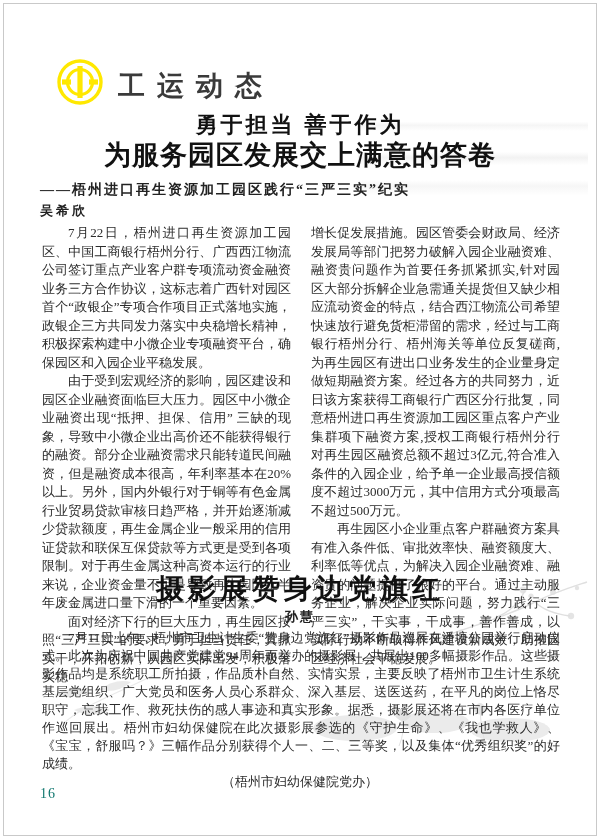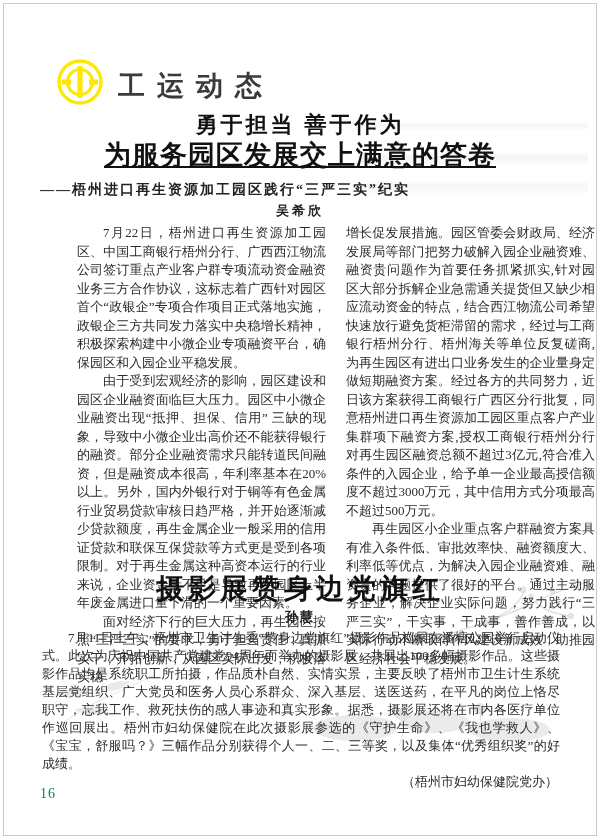--- a/index.html
+++ b/index.html
@@ -32,35 +32,35 @@
   }
   
   .a1-title{
     position:absolute; left:40px; right:40px; top:112px;
     text-align:center;
     font-family:"Liberation Sans","DejaVu Sans",sans-serif;
     font-weight:bold; color:#111;
     line-height:1.18;
   }
   .a1-title .t1{ font-size:22px; letter-spacing:3px; display:block;}
-  .a1-title .t2{ font-size:27px; letter-spacing:1px; display:block; margin-top:2px;text-decoration:underline;}
+  .a1-title .t2{ font-size:27px; letter-spacing:1px; display:block; margin-top:2px;}
   .a1-subtitle{
     position:absolute; left:40px; right:40px; top:181px;
     text-align:left; font-size:14px; letter-spacing:2px;
     color:#222; font-weight:600;
   }
   .a1-author{
     position:absolute; left:40px; right:40px; top:202px;
-    text-align:center; font-size:13px; font-weight:bold;
+    font-size:13px; font-weight:bold;
     letter-spacing:3px; color:#222;
   }
   
   .columns{
     position:absolute; left:42px; top:224px; width:518px; height:338px;
-    display:flex; gap:20px;margin-left:35px;
+    display:flex; gap:20px;
   }
   .col{ width:253px; font-size:13px; line-height:18.5px; text-align:justify; }
   .col p{ margin:0; }
   .indent{ text-indent:2em; }
   .a1-attrib{
     text-align:right; padding-right:4px; margin-top:0;
     font-size:13px;
   }
   
   .a2-title{
@@ -73,21 +73,21 @@
     position:absolute; left:40px; right:40px; top:608px;
     text-align:center; font-size:13px; font-weight:bold;
     letter-spacing:2px; color:#222;
   }
   .a2-body{
     position:absolute; left:42px; top:629px; width:518px;
     font-size:13px; line-height:18px; text-align:justify;
   }
   .a2-body p{ margin:0; }
   .a2-attrib{
-    text-align:right; padding-right:2px; font-size:13px;
+    text-align:center; padding-right:2px; font-size:13px;
     margin-top:-18px;
   }
   
   .page-number{
     position:absolute; left:40px; top:762px;
     font-size:14px; color:#0f766e; letter-spacing:1px;margin-top:24px;
   }
   
   .wm{ position:absolute; pointer-events:none; }
   .wm-headline{

